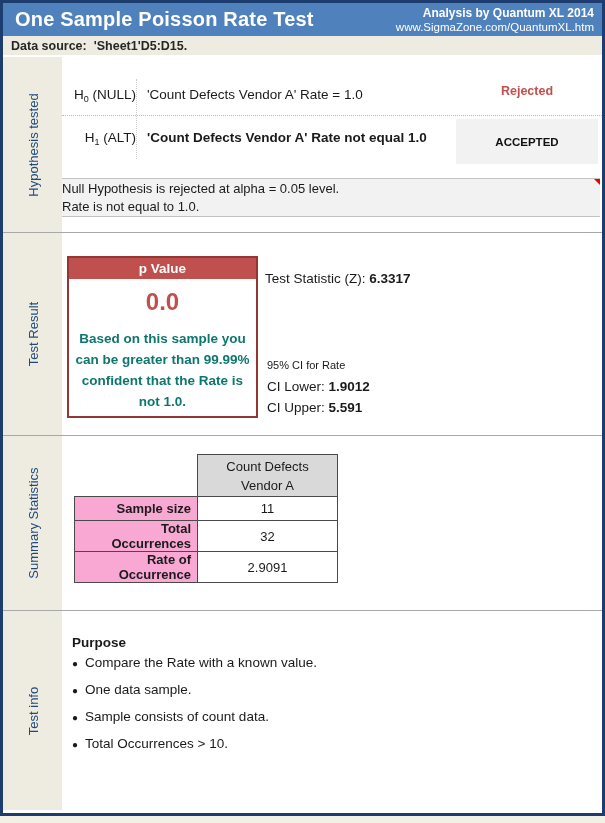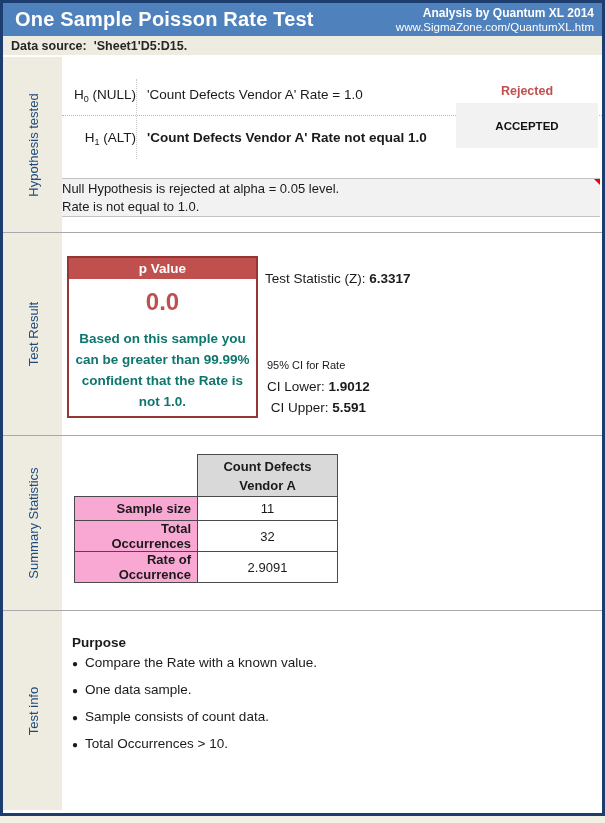--- a/index.html
+++ b/index.html
@@ -62,21 +62,21 @@
   }
   .hyp-vdiv {
     position:absolute; top:22px; left:74px; height:80px;
     border-left:1px dotted #c9c9c9;
   }
   .rejected-flag {
     position:absolute; top:27px; right:4px; width:142px;
     text-align:center; color:#c0504d; font-weight:bold; font-size:12.5px;
   }
   .accepted-cell {
-    position:absolute; top:46px; right:4px; width:142px; height:45px;
+    position:absolute; top:62px; right:4px; width:142px; height:45px;
     background:#f2f2f2; display:flex; align-items:center; justify-content:center;
     font-weight:bold; font-size:11.5px; color:#111;
   }
   .note-box {
     position:absolute; top:121px; left:0; right:2px; height:39px;
     background:#f2f2f2; border-top:1px solid #c3c3c3; border-bottom:1px solid #c3c3c3;
     display:flex; flex-direction:column; justify-content:center;
     font-size:13px; line-height:18px;
   }
   .comment-marker {
@@ -97,27 +97,27 @@
     font-size:24px; font-weight:bold;
   }
   .pbox-note {
     margin-top:12px; padding:0 3px; text-align:center; color:#0f766e;
     font-size:13.5px; font-weight:bold; line-height:21px;
   }
   .stat-line { position:absolute; left:203px; top:38px; font-size:13.5px; }
   .stat-line .b, .ci-line .b { font-weight:bold; }
   .ci-block { position:absolute; left:205px; top:126px; }
   .ci-head { font-size:11px; margin-bottom:5px; }
-  .ci-line { font-size:13.5px; line-height:21px;text-align:center; }
+  .ci-line { font-size:13.5px; line-height:21px; }
   
   .sumtable { position:absolute; left:12px; top:18px; border-collapse:collapse; font-size:13px; }
   .sumtable td, .sumtable th { border:1px solid #4a4a4a; }
   .sumtable .nocell { border:none; }
   .sumtable .colhead {
-    width:140px; background:#d9d9d9; font-weight:bold; text-align:center;
+    width:140px; background:#d9d9d9; font-weight:normal; text-align:center;
     height:42px; line-height:19px; vertical-align:middle;
   }
   .sumtable .rowlabel {
     width:123px; font-weight:bold; text-align:right; padding:0 6px;
     height:24px; background:#f9a8d4;
   }
   .sumtable .rowval { text-align:center; background:#fff; }
   
   .info-content { padding:24px 0 0 10px; font-size:13.5px; }
   .info-h { font-weight:bold; }

